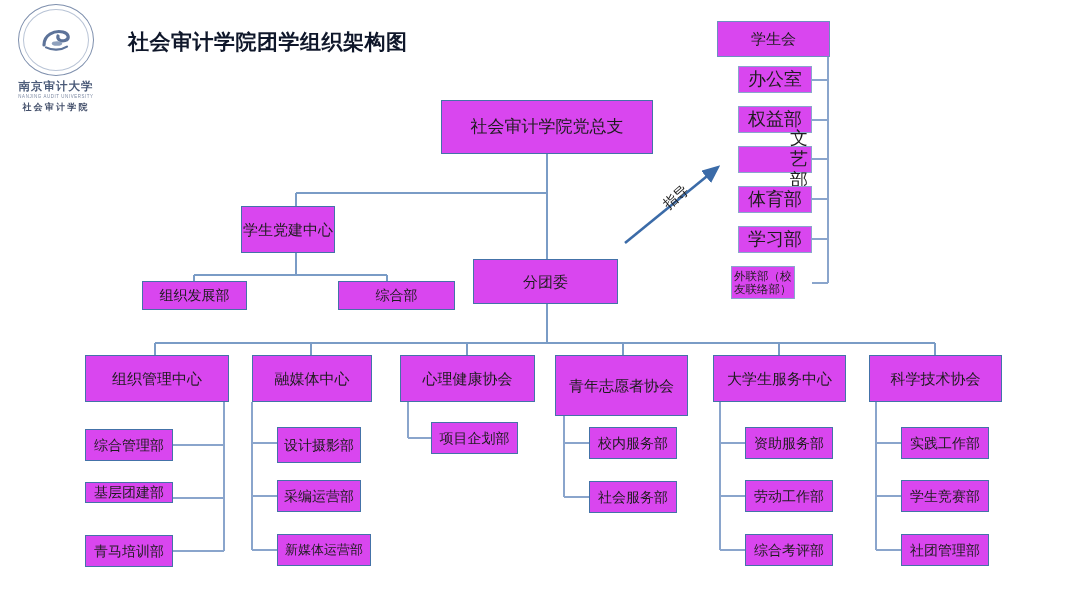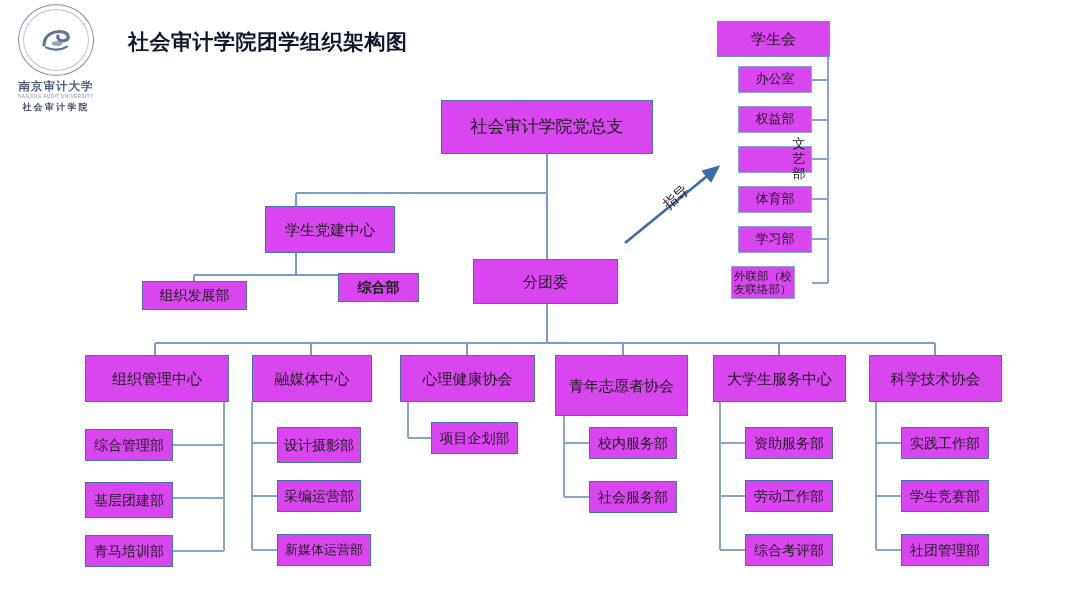--- a/index.html
+++ b/index.html
@@ -64,21 +64,21 @@
     background:#d946ef;
     display:flex;align-items:center;justify-content:center;
     text-align:center;
     color:#1d1d1d;
     line-height:1.15;
   }
   .box.lvl1{ border:1.9px solid #4472a8; font-size:17px; }
   .box.lvl2{ border:1.6px solid #4472a8; font-size:15px; }
   .box.lvl3{ border:1.3px solid #4472a8; font-size:14px; }
   .box.su-head{ border:1.4px solid #6c8fc0; font-size:15px; }
-  .box.su-item{ border:1px solid #8aa5cc; font-size:13px; }
+  .box.su-item{ border:1px solid #8aa5cc; font-size:18px; }
   .box.su-item.two-line{ font-size:11.5px; line-height:1.12; padding:0 2px;
       justify-content:flex-start;text-align:left; }
   
   #guide-label{
     position:absolute;left:660px;top:200px;
     font-size:14px;color:#1d1d1d;
     transform:rotate(-41deg);
     transform-origin:left top;
     white-space:nowrap;
   }
@@ -175,42 +175,42 @@
     </div>
     <div class="cn">南京审计大学</div>
     <div class="en">NANJING AUDIT UNIVERSITY</div>
     <div class="sub">社会审计学院</div>
   </div>
 
   <div id="title">社会审计学院团学组织架构图</div>
 
   <div class="box lvl1" style="left:441px;top:100px;width:212px;height:54px;">社会审计学院党总支</div>
 
-  <div class="box lvl2" style="left:241px;top:206px;width:130px;height:47px;margin-left:24px;">学生党建中心</div>
+  <div class="box lvl2" style="left:241px;top:206px;width:94px;height:47px;">学生党建中心</div>
 
   <div class="box lvl3" style="left:142px;top:281px;width:105px;height:29px;">组织发展部</div>
-  <div class="box lvl3" style="left:338px;top:273px;width:81px;height:29px;font-weight:bold;">综合部</div>
+  <div class="box lvl3" style="left:338px;top:281px;width:117px;height:29px;">综合部</div>
 
   <div class="box lvl2" style="left:473px;top:259px;width:145px;height:45px;">分团委</div>
 
   <div id="guide-label">指导</div>
 
   <div class="box su-head" style="left:717px;top:21px;width:113px;height:36px;">学生会</div>
 
   <div class="box su-item" style="left:738px;top:66px;width:74px;height:27px;">办公室</div>
   <div class="box su-item" style="left:738px;top:106px;width:74px;height:27px;">权益部</div>
   <div class="box su-item" style="left:738px;top:146px;width:74px;height:27px;padding-left:48px;">文艺部</div>
   <div class="box su-item" style="left:738px;top:186px;width:74px;height:27px;">体育部</div>
   <div class="box su-item" style="left:738px;top:226px;width:74px;height:27px;">学习部</div>
   <div class="box su-item two-line" style="left:731px;top:266px;width:64px;height:33px;white-space:pre-line;">外联部（校
 友联络部）</div>
 
   <div class="box lvl2" style="left:85px;top:355px;width:144px;height:47px;">组织管理中心</div>
   <div class="box lvl3" style="left:85px;top:429px;width:88px;height:32px;">综合管理部</div>
-  <div class="box lvl3" style="left:85px;top:482px;width:88px;height:36px;">基层团建部</div>
+  <div class="box lvl3" style="left:85px;top:482px;width:88px;height:21px;">基层团建部</div>
   <div class="box lvl3" style="left:85px;top:535px;width:88px;height:32px;">青马培训部</div>
 
   <div class="box lvl2" style="left:252px;top:355px;width:120px;height:47px;">融媒体中心</div>
   <div class="box lvl3" style="left:277px;top:427px;width:84px;height:36px;">设计摄影部</div>
   <div class="box lvl3" style="left:277px;top:480px;width:84px;height:32px;">采编运营部</div>
   <div class="box lvl3" style="left:277px;top:534px;width:94px;height:32px;font-size:13px;">新媒体运营部</div>
 
   <div class="box lvl2" style="left:400px;top:355px;width:135px;height:47px;">心理健康协会</div>
   <div class="box lvl3" style="left:431px;top:422px;width:87px;height:32px;">项目企划部</div>
 

